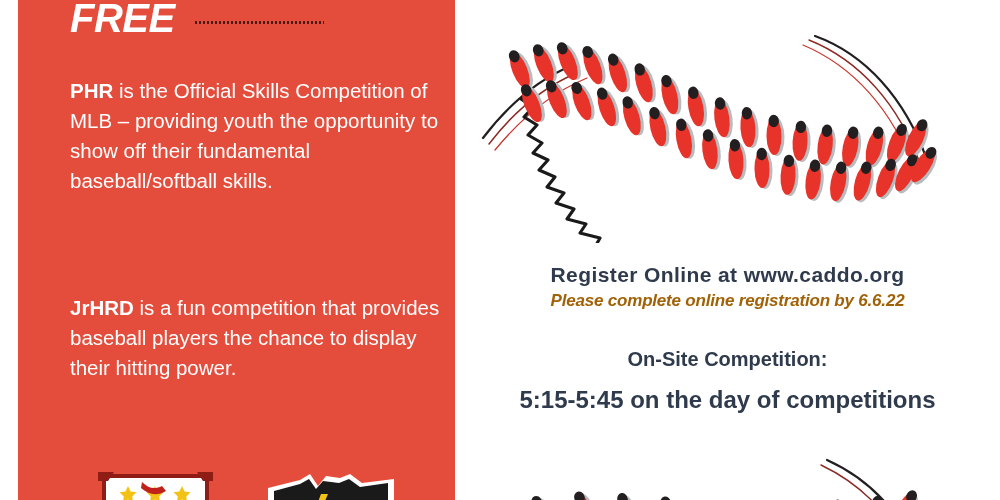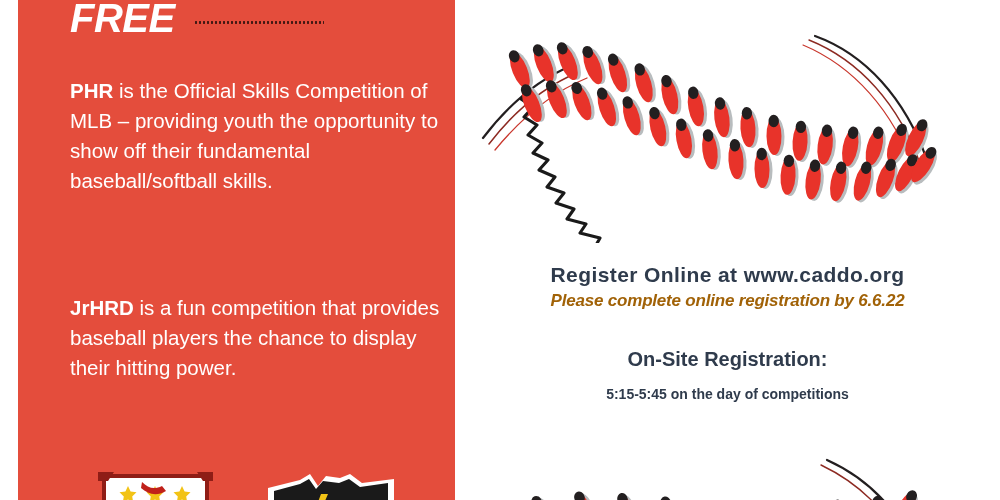--- a/index.html
+++ b/index.html
@@ -62,21 +62,21 @@
     line-height:26px;letter-spacing:0.4px;
   }
   #online-note{
     margin-top:2px;font-size:17px;font-weight:bold;font-style:italic;color:#a16207;
     line-height:22px;letter-spacing:-0.2px;
   }
   #onsite-title{
     margin-top:34px;font-size:20px;font-weight:bold;color:#2f3b4c;line-height:26px;
   }
   #onsite-time{
-    margin-top:9px;font-size:14px;font-weight:bold;color:#2f3b4c;line-height:26px;
+    margin-top:15px;font-size:24px;font-weight:bold;color:#2f3b4c;line-height:26px;
   }
 </style>
 </head>
 <body>
 
 <div id="stage">
 
   <div id="left-panel">
 
     <div id="free-row">
@@ -177,21 +177,21 @@
         <use href="#stitch-unit-t" x="390" y="166" transform="rotate(15 390 166)"></use>
         <use href="#stitch-unit-t" x="413" y="163" transform="rotate(20 413 163)"></use>
         <use href="#stitch-unit-t" x="433" y="158" transform="rotate(26 433 158)"></use>
         <use href="#stitch-unit-t" x="450" y="150" transform="rotate(32 450 150)"></use>
       </g>
     </svg>
 
     <div id="register-block">
       <div id="online-title">Register Online at www.caddo.org</div>
       <div id="online-note">Please complete online registration by 6.6.22</div>
-      <div id="onsite-title">On-Site Registration:</div>
+      <div id="onsite-title">On-Site Competition:</div>
       <div id="onsite-time">5:15-5:45 on the day of competitions</div>
     </div>
 
     <svg id="stitch-bottom" viewBox="0 0 525 120">
       <defs>
         <g id="stitch-unit-b">
           <ellipse cx="0" cy="0" rx="7.5" ry="19" fill="#b8bcbe"></ellipse>
           <ellipse cx="-3" cy="-1" rx="7.5" ry="19" fill="#e8332a"></ellipse>
           <ellipse cx="-3" cy="-16" rx="5.2" ry="6.2" fill="#231f20"></ellipse>
         </g>

